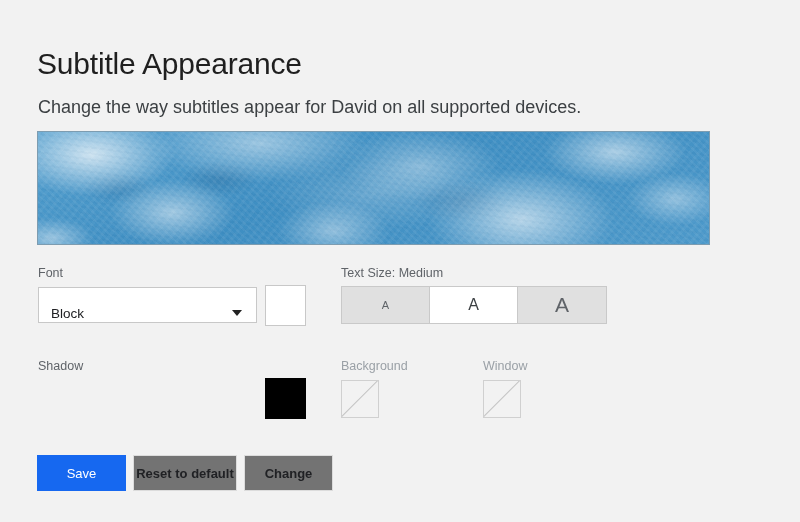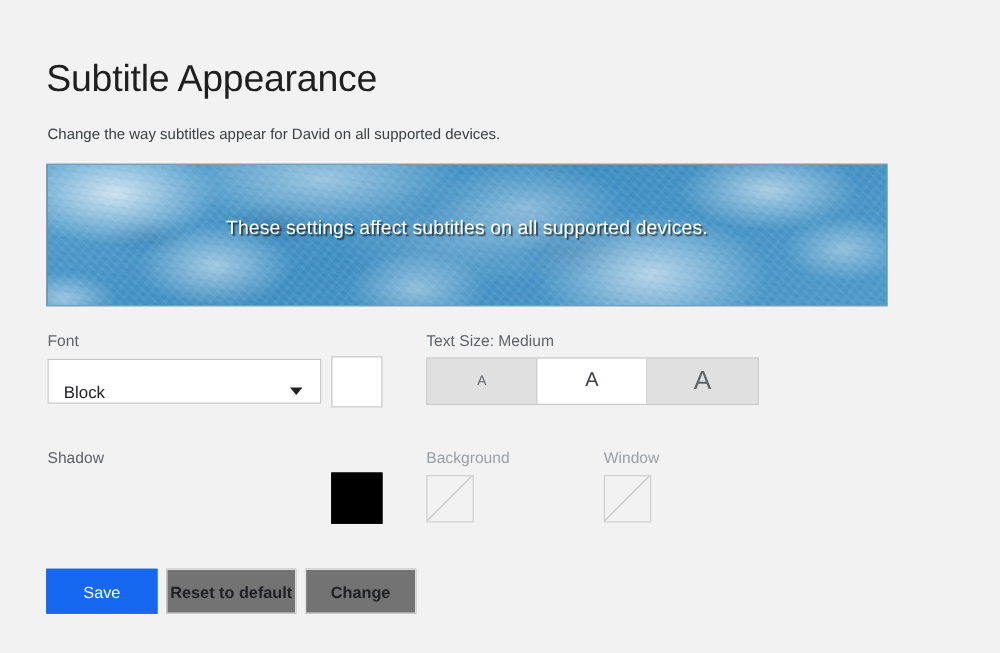--- a/index.html
+++ b/index.html
@@ -30,21 +30,21 @@
     font-size: 30px;
     font-weight: 400;
     letter-spacing: -0.2px;
     color: #1f1f1f;
     line-height: 38px;
   }
   .page-subtitle {
     position: absolute;
     left: 38px;
     top: 98px;
-    font-size: 12px;
+    font-size: 18px;
     color: #3c4043;
     line-height: 18px;
   }
 
   
   .preview {
     position: absolute;
     left: 37px;
     top: 131px;
     width: 673px;
@@ -215,21 +215,20 @@
 <body>
 
 <div class="page">
 
   <h1 class="page-title">Subtitle Appearance</h1>
   <div class="page-subtitle">Change the way subtitles appear for David on all supported devices.</div>
 
   <div class="preview">
     <div class="sky"></div>
     <div class="grain"></div>
-    <div class="caption">These settings affect subtitles on all supported devices.</div>
   </div>
 
   <div class="field-label" style="left:38px; top:265px;">Font</div>
   <div class="select" style="left:38px; top:287px; width:219px;">
     <span>Block</span>
     <span class="caret"></span>
   </div>
   <div class="swatch" style="left:265px; top:285px;"></div>
 
   <div class="field-label" style="left:341px; top:265px;">Text Size: Medium</div>

